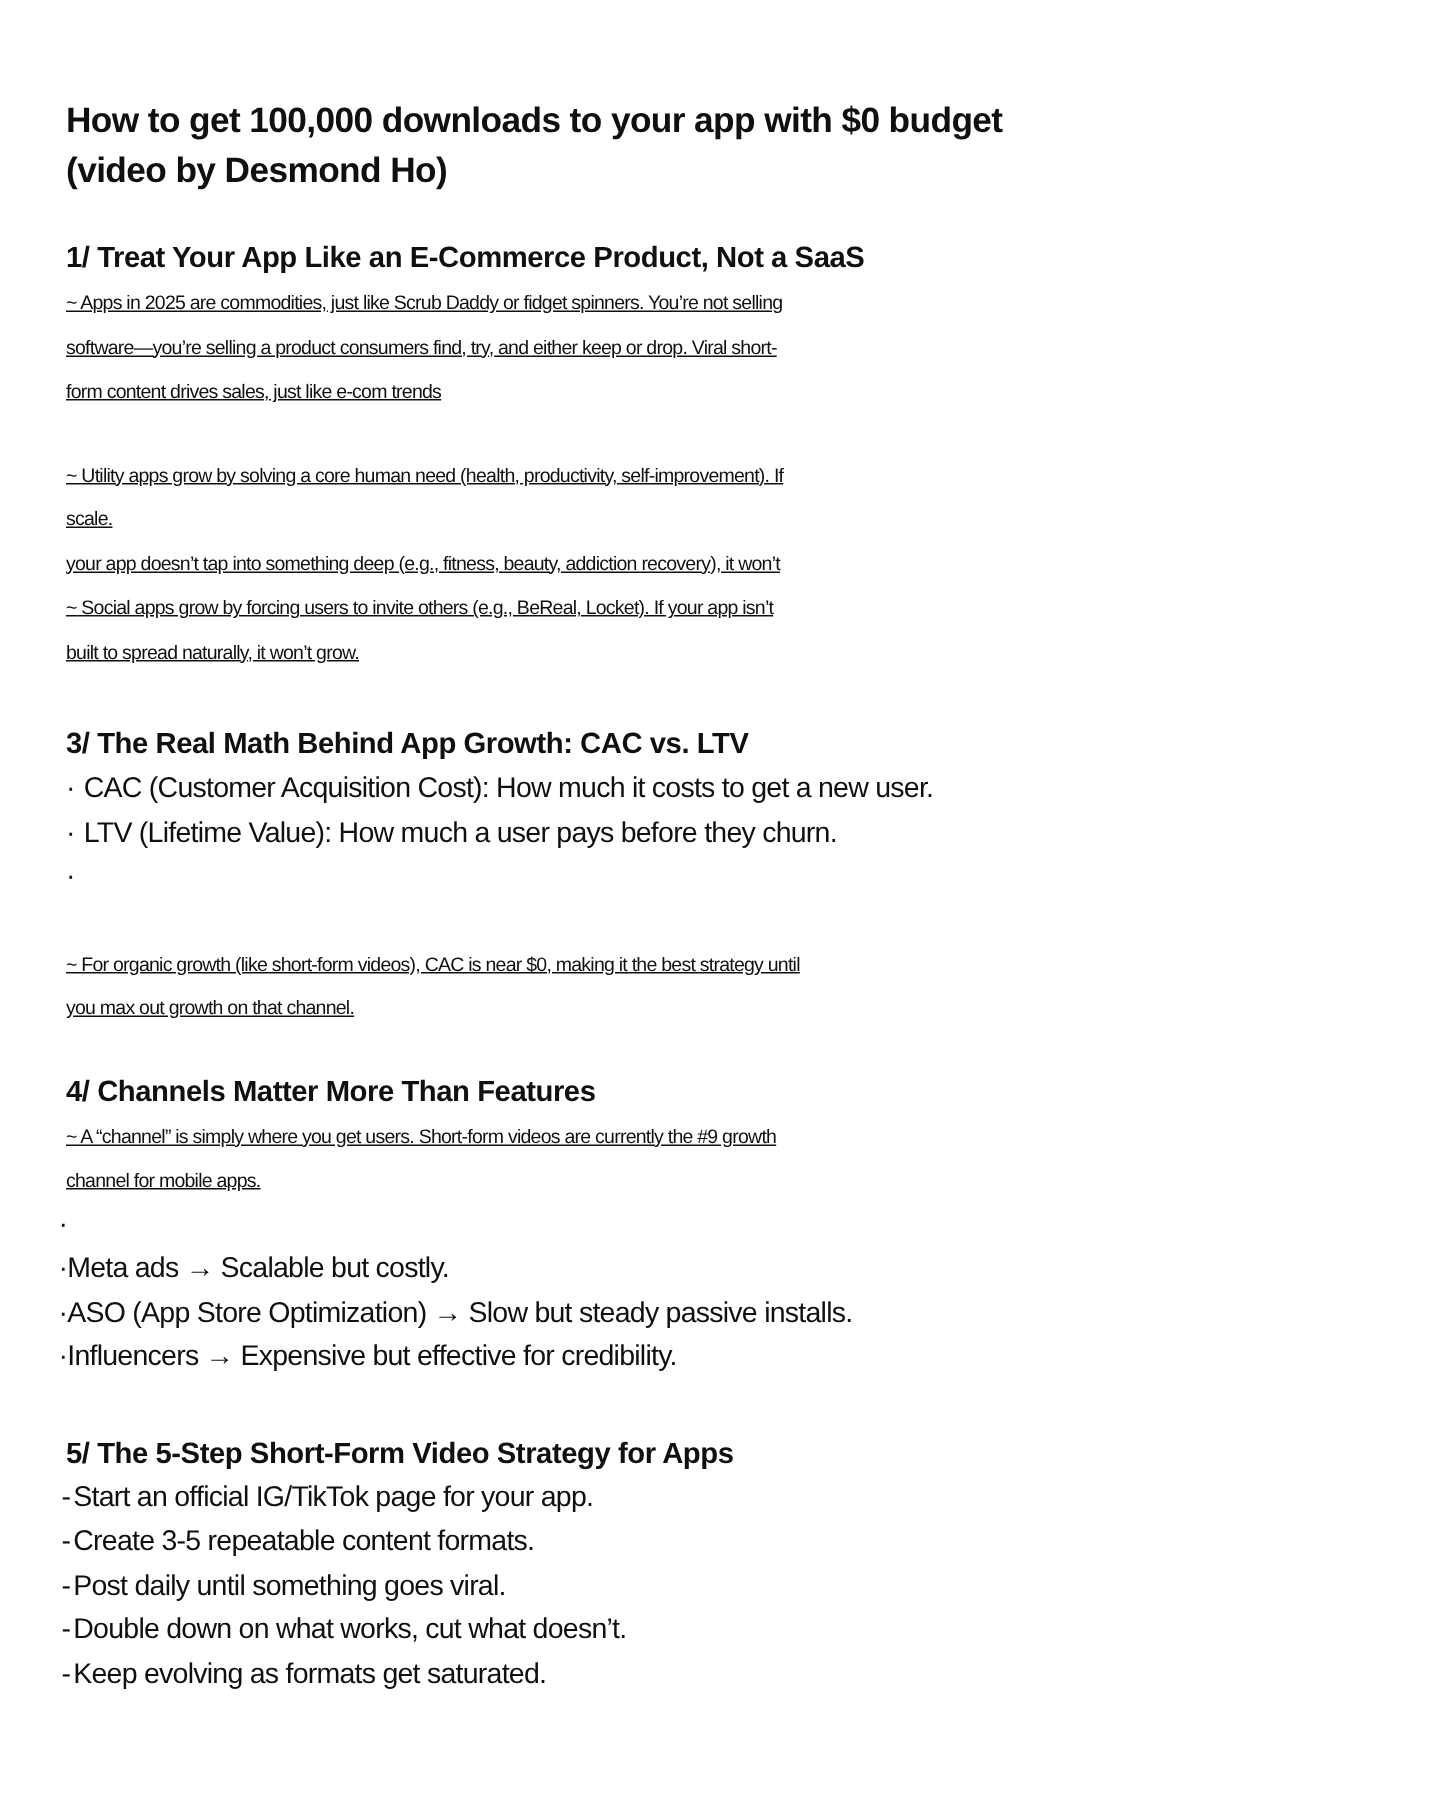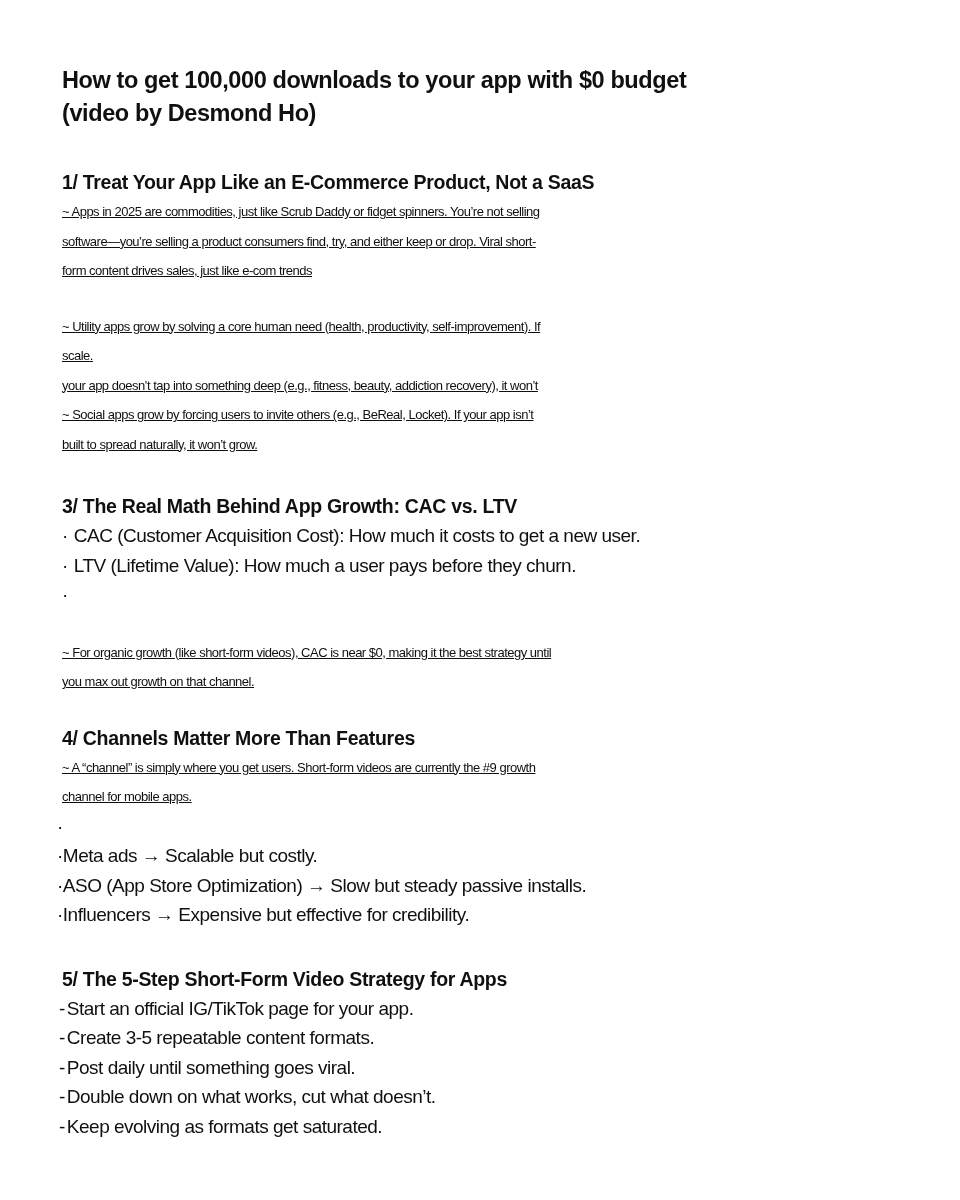--- a/index.html
+++ b/index.html
@@ -3,36 +3,36 @@
 <meta charset="utf-8">
 <style>
   html, body { margin: 0; padding: 0; background: #ffffff; }
   body { width: 960px; height: 1200px; overflow: hidden; }
 
   .page {
     position: relative;
     width: 960px;
     height: 1200px;
     box-sizing: border-box;
-    padding: 64px 30px 0 62px;
+    padding: 64px 30px 0 44px;
     background: #ffffff;
     color: #101010;
     font-family: "Liberation Sans", "DejaVu Sans", sans-serif;
   }
 
   .doc-title {
     font-size: 23.5px;
     font-weight: 700;
     line-height: 33px;
     letter-spacing: -0.4px;
     white-space: nowrap;
   }
 
   .section { margin-top: 27px; }
-  .mt-a { margin-top: 37px; }
+  .mt-a { margin-top: 27px; }
   .mt-b { margin-top: 26px; }
   .mt-c { margin-top: 32px; }
   .mt-d { margin-top: 26px; }
   .mt-e { margin-top: 34px; }
 
   .heading {
     font-size: 19.5px;
     font-weight: 700;
     line-height: 30px;
     letter-spacing: -0.3px;

